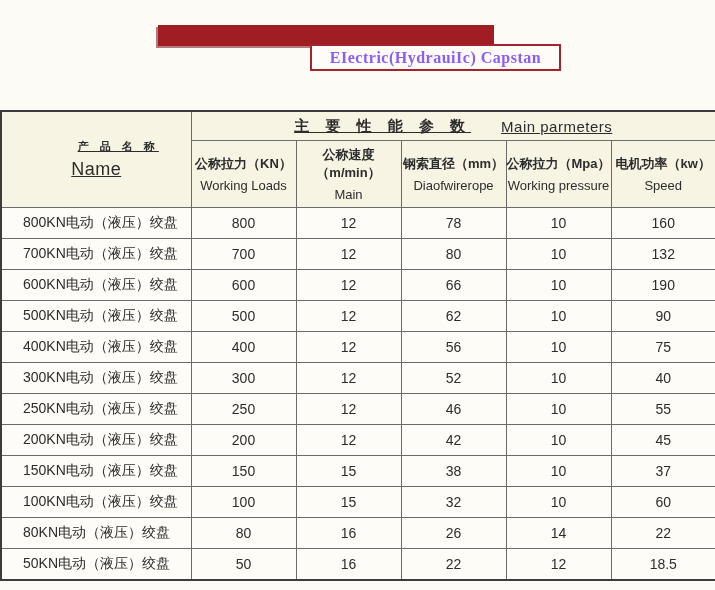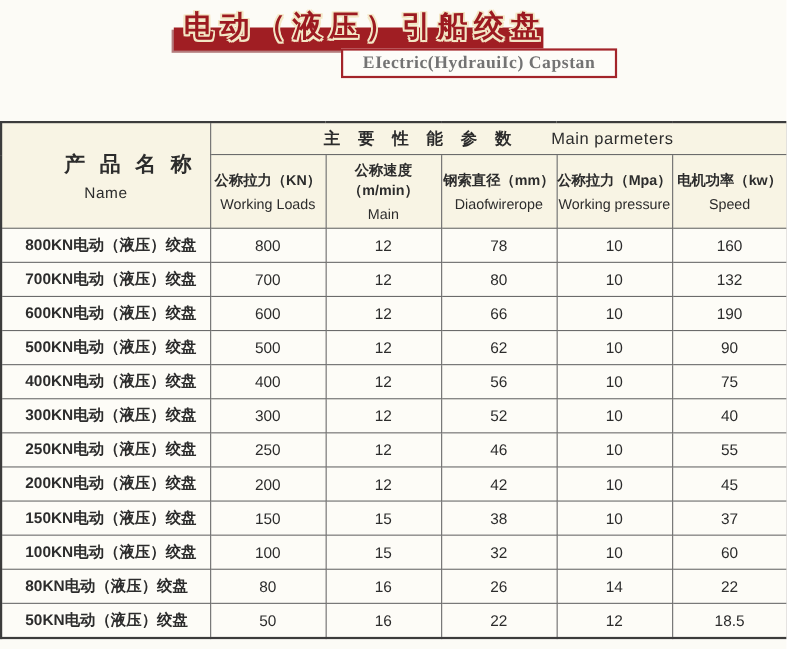--- a/index.html
+++ b/index.html
@@ -20,52 +20,51 @@
       -1.5px -1.5px 0 #f3e7c6, 1.5px -1.5px 0 #f3e7c6,
       -1.5px  1.5px 0 #f3e7c6, 1.5px  1.5px 0 #f3e7c6,
        0 -1.5px 0 #f3e7c6, 0 1.5px 0 #f3e7c6,
       -1.5px 0 0 #f3e7c6, 1.5px 0 0 #f3e7c6;
   }
   .subtitle-box{
     position:absolute;left:310px;top:44px;width:247px;height:23px;
     background:#fdfcf8;border:2px solid #a3242a;
     display:flex;align-items:center;justify-content:center;
     font-family:"Liberation Serif","DejaVu Serif",serif;
-    font-weight:bold;font-size:16px;color:#737373;letter-spacing:.5px;
+    font-weight:bold;font-size:16px;color:#8b5cf6;letter-spacing:.5px;
   }
   
   table.spec{
     position:absolute;left:0;top:110px;width:715px;
     border-collapse:collapse;table-layout:fixed;
     border:2px solid #3c3c3c;
   }
   table.spec th,table.spec td{
     border:1px solid #6b6b6b;padding:0;color:#2c2c2c;
   }
   table.spec thead th{background:#f8f4e4;}
-  .group-row th{height:28px;}
+  .group-row th{height:28px;text-decoration:underline;}
   .group-wrap{display:flex;align-items:center;justify-content:center;gap:14px;}
   .group-zh{font-size:15px;font-weight:bold;letter-spacing:6px;}
   .group-en{font-size:15px;font-weight:normal;letter-spacing:.5px;margin-left:16px;}
   .name-head{vertical-align:middle;}
-  .name-head .zh{font-size:19px;font-weight:bold;letter-spacing:4px;padding-left:44px;}
-  .name-head .en{font-size:14px;font-weight:normal;margin-top:5px;letter-spacing:.5px;}
+  .name-head .zh{font-size:11px;font-weight:bold;letter-spacing:4px;padding-left:44px;}
+  .name-head .en{font-size:18px;font-weight:normal;margin-top:5px;letter-spacing:.5px;}
   .sub-row th{height:66px;vertical-align:middle;}
   .sub-row .zh{font-size:13px;font-weight:bold;}
   .sub-row .en{font-size:13px;font-weight:normal;margin-top:5px;}
   tbody td{height:30px;background:#fdfcf7;font-size:14px;text-align:center;}
-  tbody td.name-cell{text-align:left;padding-left:21px;font-weight:bold;}
+  tbody td.name-cell{text-align:left;padding-left:21px;font-weight:normal;}
 </style>
 </head>
 <body>
 
 <div class="page">
 
   <div class="banner"></div>
-  <div class="banner-text">电动（液压）引船绞盘</div>
 
   <div class="subtitle-box">
     <span>EIectric(HydrauiIc)  Capstan</span>
   </div>
 
   <table class="spec">
     <colgroup>
       <col style="width:190px">
       <col style="width:105px">
         <col style="width:105px">

